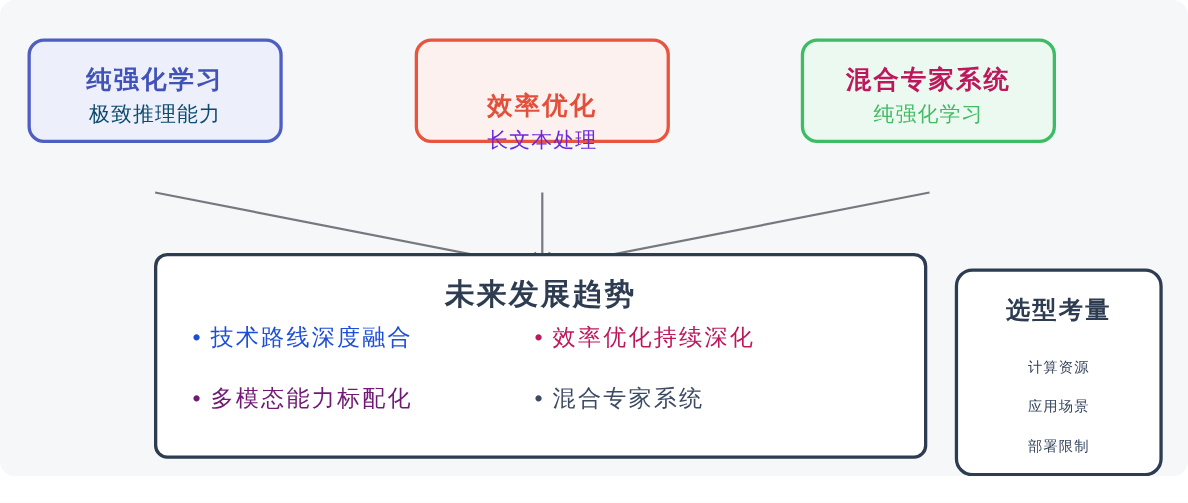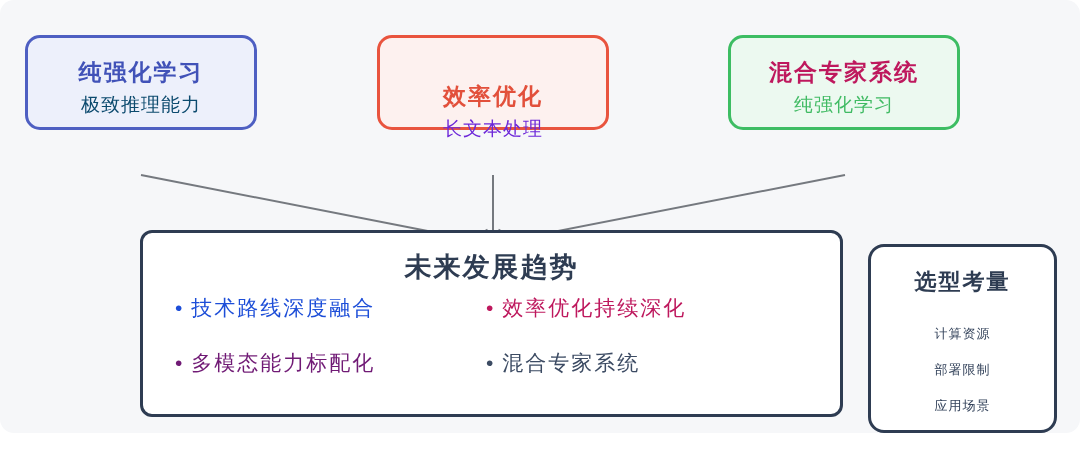--- a/index.html
+++ b/index.html
@@ -177,18 +177,18 @@
       <div class="fb-item" style="color: rgb(60, 75, 99);">
         <span class="bullet">•</span><span>混合专家系统</span>
       </div>
     </div>
   </div>
 
   <div class="selection-box" style="border-color: rgb(46, 60, 82);">
     <div class="sb-title" style="color: rgb(46, 60, 82);">选型考量</div>
     <div class="sb-items">
       <div class="sb-item" style="color: rgb(53, 68, 92);">计算资源</div>
+      <div class="sb-item" style="color: rgb(53, 68, 92);">应用场景</div>
       <div class="sb-item" style="color: rgb(53, 68, 92);">部署限制</div>
-      <div class="sb-item" style="color: rgb(53, 68, 92);">应用场景</div>
     </div>
   </div>
 
 </div>
 
 </body></html>

